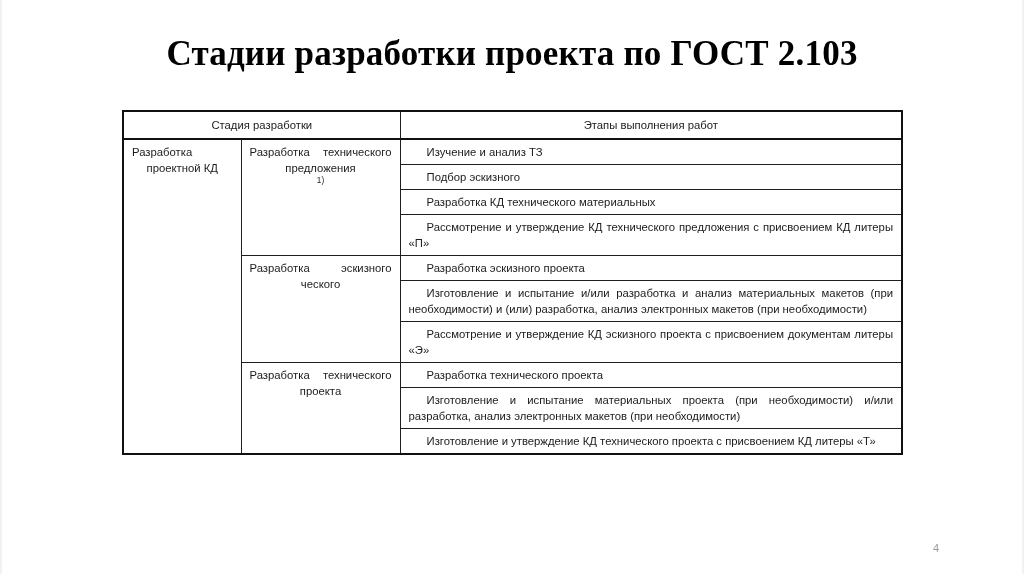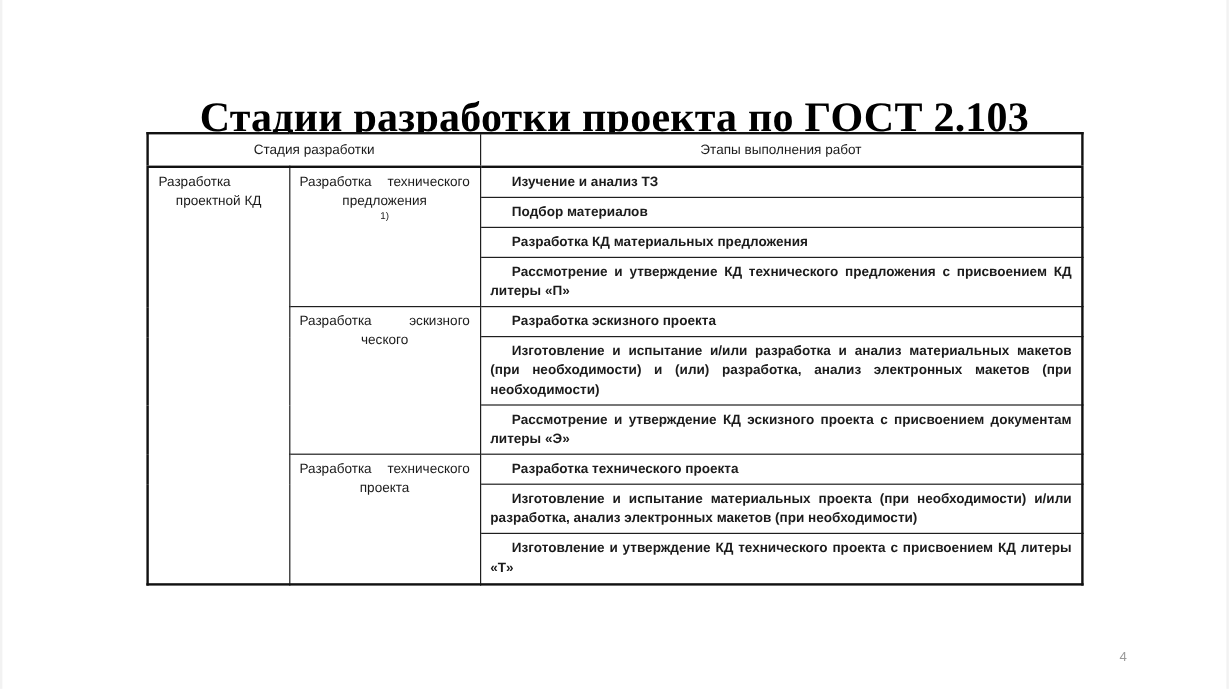--- a/index.html
+++ b/index.html
@@ -39,21 +39,20 @@
     left: 0;
     right: 0;
     top: 34px;
     text-align: center;
     font-family: "Liberation Serif", serif;
     font-size: 35px;
     font-weight: 700;
     letter-spacing: 0.2px;
     color: #000000;
     white-space: nowrap;
-    margin-top: 44px;
   }
 
   .table-wrap {
     position: absolute;
     left: 122px;
     top: 110px;
     width: 713px;
   }
 
   table.gost {
@@ -103,21 +102,20 @@
     text-align-last: center;
     hyphens: manual;
   }
 
   td.step-cell {
     text-align: justify;
     text-justify: inter-word;
     text-indent: 18px;
     padding-right: 10px;
     padding-left: 10px;
-    font-weight: bold;
   }
   td.step-cell.single {
     text-align: left;
     text-indent: 18px;
   }
 
   sup.fn {
     font-size: 8.2px;
     vertical-align: super;
     line-height: 0;
@@ -160,24 +158,24 @@
         <tr>
           <td class="stage-cell" rowspan="10">
             <span class="stage-inner">Разработка проектной КД</span>
           </td>
           <td class="stage-cell" rowspan="4">
             <span class="stage-inner">Разработка тех­нического предложе­ния</span><sup class="fn">1)</sup>
           </td>
           <td class="step-cell single">Изучение и анализ ТЗ</td>
         </tr>
         <tr>
-          <td class="step-cell single">Подбор материалов</td>
-        </tr>
-        <tr>
-          <td class="step-cell single">Разработка КД материальных предложения</td>
+          <td class="step-cell single">Подбор эскизного</td>
+        </tr>
+        <tr>
+          <td class="step-cell single">Разработка КД технического материальных</td>
         </tr>
         <tr>
           <td class="step-cell">Рассмотрение и утверждение КД технического предложения с при­своением КД литеры «П»</td>
         </tr>
 
         <tr>
           <td class="stage-cell" rowspan="3">
             <span class="stage-inner">Разработка эскиз­ного ческого</span>
           </td>
           <td class="step-cell single">Разработка эскизного проекта</td>

